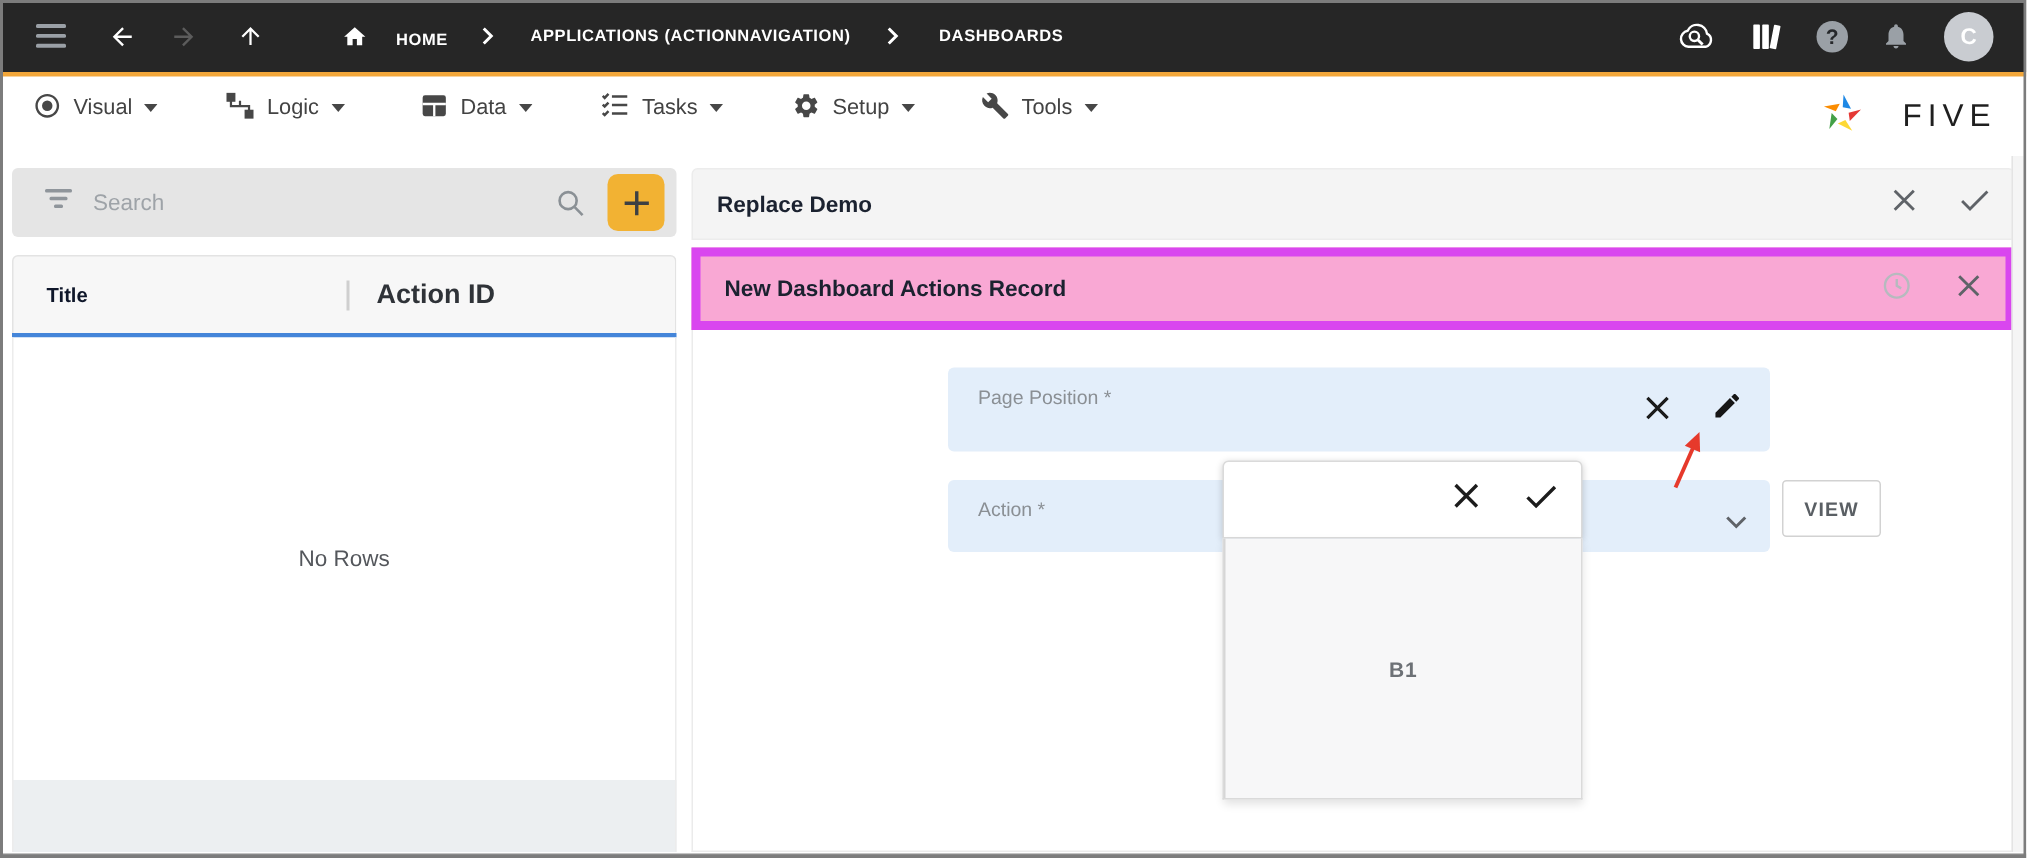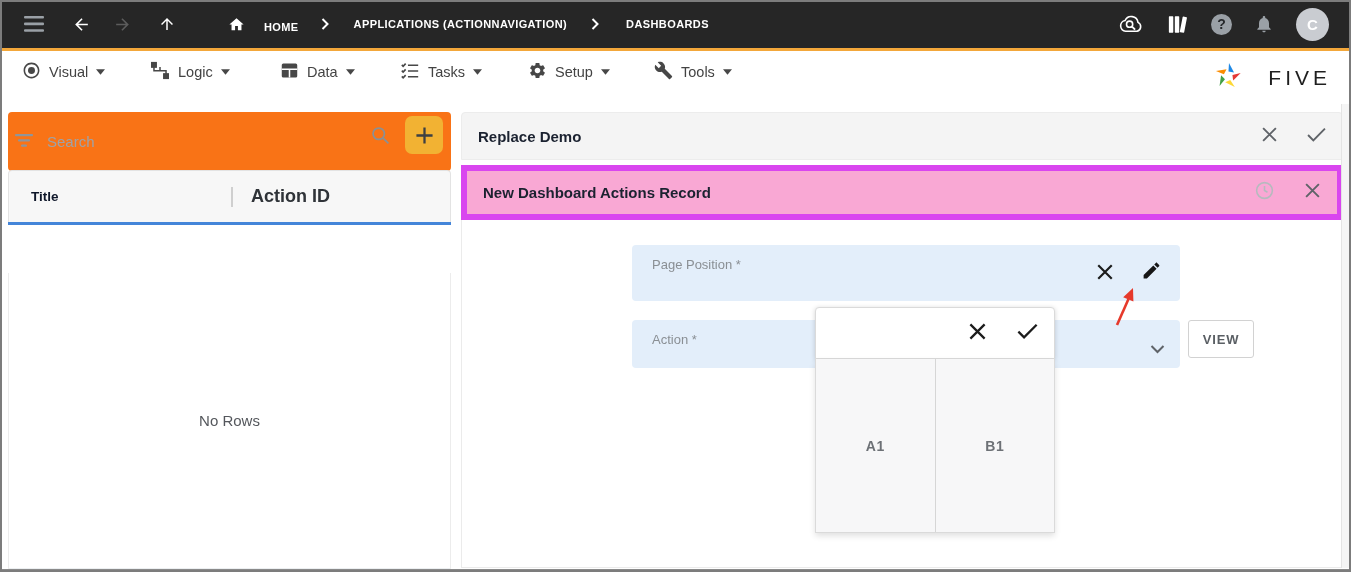--- a/index.html
+++ b/index.html
@@ -19,33 +19,33 @@
   .avatar { width:33px; height:33px; border-radius:50%; background:#c9ccd1; color:#fff; font-size:15px; font-weight:600; display:flex; align-items:center; justify-content:center; cursor:pointer; }
   .amber-line { position:absolute; left:0; top:48px; width:100%; height:3px; background:#F3A73A; z-index:5; }
 
   
   .menubar { position:absolute; left:0; top:51px; width:100%; height:53px; background:#fff; z-index:4; }
   .menu-item { position:absolute; top:0; height:42px; display:flex; align-items:center; gap:8px; color:#434343; font-size:14.5px; font-weight:500; cursor:pointer; }
   .brand { position:absolute; right:20px; top:6px; height:42px; display:flex; align-items:center; gap:25px; }
   .brand-word { font-size:21px; font-weight:500; letter-spacing:4px; color:#1f1f1f; }
 
   
-  .search-bar { position:absolute; left:8px; top:112px; width:443px; height:59px; background:#f97316; border-radius:4px; display:flex; align-items:center; padding-left:7px; z-index:3; }
+  .search-bar { position:absolute; left:8px; top:112px; width:443px; height:46px; background:#e5e5e5; border-radius:4px; display:flex; align-items:center; padding-left:22px; z-index:3; }
   .search-input { border:none; background:transparent; outline:none; font-size:15px; color:#333; width:270px; margin-left:13px; }
   .search-input::placeholder { color:#9ea3a8; }
   .magnifier-wrap { position:absolute; right:60px; top:13px; cursor:pointer; }
   .add-btn { position:absolute; right:8px; top:4px; width:38px; height:38px; background:#F2B233; border-radius:7px; display:flex; align-items:center; justify-content:center; cursor:pointer; }
 
   .grid { position:absolute; left:8px; top:170px; width:443px; height:398px; z-index:3; }
   .grid-header { height:52px; background:#f7f7f7; border:1px solid #e3e3e3; border-bottom:none; border-radius:4px 4px 0 0; display:flex; align-items:center; position:relative; }
   .col-title { position:absolute; left:22px; font-size:13.5px; font-weight:700; color:#0f172a; cursor:pointer; }
   .col-div { position:absolute; left:222px; top:16px; width:2px; height:20px; background:#cfcfcf; }
   .col-action { position:absolute; left:242px; font-size:18px; font-weight:700; color:#2f3338; cursor:pointer; }
   .grid-underline { height:3px; background:#4485D9; }
-  .grid-body { height:295px; background:#fff; border-left:1px solid #ececec; border-right:1px solid #ececec; display:flex; align-items:center; justify-content:center;margin-top:48px; }
+  .grid-body { height:295px; background:#fff; border-left:1px solid #ececec; border-right:1px solid #ececec; display:flex; align-items:center; justify-content:center; }
   .no-rows { font-size:15px; color:#54575c; }
   .grid-footer { height:48px; background:#eceff1; border-left:1px solid #ececec; border-right:1px solid #ececec; }
 
   
   .panel-header { position:absolute; left:461px; top:112px; width:882px; height:48px; background:#f4f4f4; border:1px solid #ececec; border-radius:4px 4px 0 0; display:flex; align-items:center; z-index:3;justify-content:flex-end; }
   .panel-title { margin-left:16px; font-size:15px; font-weight:700; color:#1b2230; }
   .panel-icons { margin-left:auto; display:flex; align-items:center; gap:29px; padding-right:16px; }
   .record-header { position:absolute; left:461px; top:165px; width:882px; height:55px; background:#f9a8d4; border:6px solid #d946ef; display:flex; align-items:center; z-index:3; }
   .record-body { position:absolute; left:461px; top:210px; width:882px; height:358px; background:#fff; border:1px solid #ebebeb; border-top:none; z-index:2; }
 
@@ -332,21 +332,20 @@
           <path d="M2 2l12 12M14 2L2 14"></path>
         </svg>
     </span>
     <span>
       <svg width="21" height="16" viewBox="0 0 18 14" fill="none" stroke="#1c1c1c" stroke-width="2">
           <path d="M1 7.5l5 5L17 1.5"></path>
         </svg>
     </span>
   </div>
   <div class="popup-body">
-    <div class="popup-cell">A1</div>
     <div class="popup-divider"></div>
     <div class="popup-cell">B1</div>
   </div>
 
   <div class="scroll-strip"></div>
 
   <div class="frame-border"></div>
 </div>
 
 </body></html>

